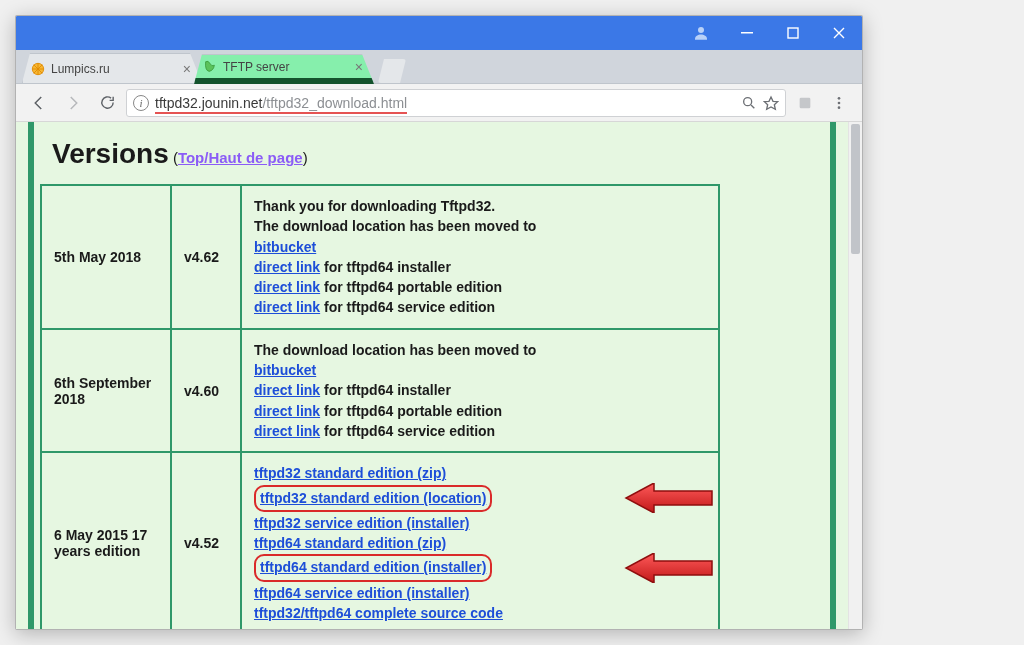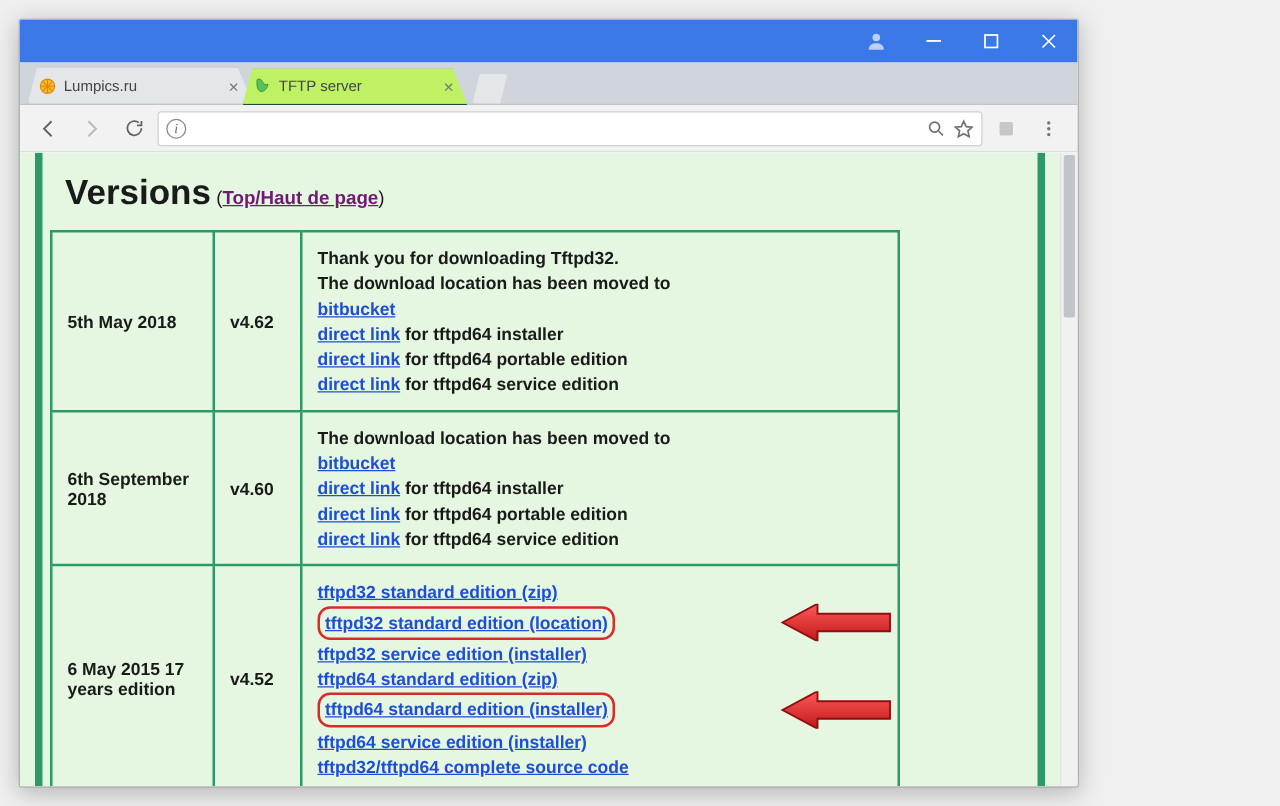--- a/index.html
+++ b/index.html
@@ -59,21 +59,21 @@
     margin-right: -8px;
     display: flex;
     align-items: center;
     padding: 0 10px 0 8px;
     font-size: 12px;
     color: #444;
     position: relative;
     clip-path: polygon(8px 0, calc(100% - 12px) 0, 100% 100%, 0 100%);
   }
   .tab.inactive { background: #e4e7ea; z-index:1; }
-  .tab.active { background: #bef264; z-index:2; border-bottom:1px solid #14532d; margin-bottom:-1px;justify-content:flex-end;}
+  .tab.active { background: #86efac; z-index:2; border-bottom:6px solid #14532d; margin-bottom:-1px;justify-content:flex-end;}
   .tab .favicon { width:14px; height:14px; margin-right:6px; flex-shrink:0; }
   .tab .tab-title { flex:1; white-space:nowrap; overflow:hidden; text-overflow:ellipsis; }
   .tab .tab-close { color:#777; font-size:14px; margin-left:6px; }
   .tab-new {
     width: 28px; height: 24px;
     display:flex; align-items:center; justify-content:center;
     margin-left: 12px;
     color:#6b6f75;
     clip-path: polygon(6px 0, 100% 0, calc(100% - 6px) 100%, 0 100%);
     background:#e4e7ea;
@@ -140,21 +140,21 @@
     padding: 10px 0 0 0;
   }
   .scrollbar {
     position:absolute; right:0; top:0; bottom:0; width:14px; background:#f1f1f1;
     border-left:1px solid #e3e3e3;
   }
   .scroll-thumb {
     position:absolute; left:2px; right:2px; top:2px; height:130px; background:#c1c4c9; border-radius:2px;
   }
   .top-link-wrap { margin: 6px 0 14px 18px; font-family: Verdana, Arial, sans-serif; font-size:15px; color:#1a1a1a; }
-  .top-link { color: #701a75; font-weight:bold; text-decoration: underline; }
+  .top-link { color: #8b5cf6; font-weight:bold; text-decoration: underline; }
   table.ver {
     border-collapse: collapse;
     margin: 0 0 0 0;
     width: 680px;
     margin-left: 6px;
     font-family: Verdana, Arial, sans-serif;
     font-size: 14px;
     color: #1a1a1a;
     font-weight: bold;
   }
@@ -250,20 +250,23 @@
         </svg>
     </div>
     <div class="nav-btn">
       <svg width="17" height="17" viewBox="0 0 24 24" fill="none" stroke="currentColor" stroke-width="2">
           <path d="M20 12a8 8 0 1 1-3-6.2"></path>
           <path d="M20 4v5h-5"></path>
         </svg>
     </div>
     <div class="omnibox">
       <span class="info-icon">i</span>
+      <span>
+        <span class="url-host">tftpd32.jounin.net</span><span class="url-path">/tftpd32_download.html</span>
+      </span>
       <span class="spacer"></span>
       <span class="omni-icon">
         <svg width="16" height="16" viewBox="0 0 24 24" fill="none" stroke="currentColor" stroke-width="2">
             <circle cx="10" cy="10" r="6"></circle>
             <line x1="15" y1="15" x2="20" y2="20"></line>
           </svg>
       </span>
       <span class="omni-icon">
         <svg width="16" height="16" viewBox="0 0 24 24" fill="none" stroke="currentColor" stroke-width="2">
             <polygon points="12,3 15,9.5 22,10 17,14.5 18.5,21.5 12,18 5.5,21.5 7,14.5 2,10 9,9.5"></polygon>

